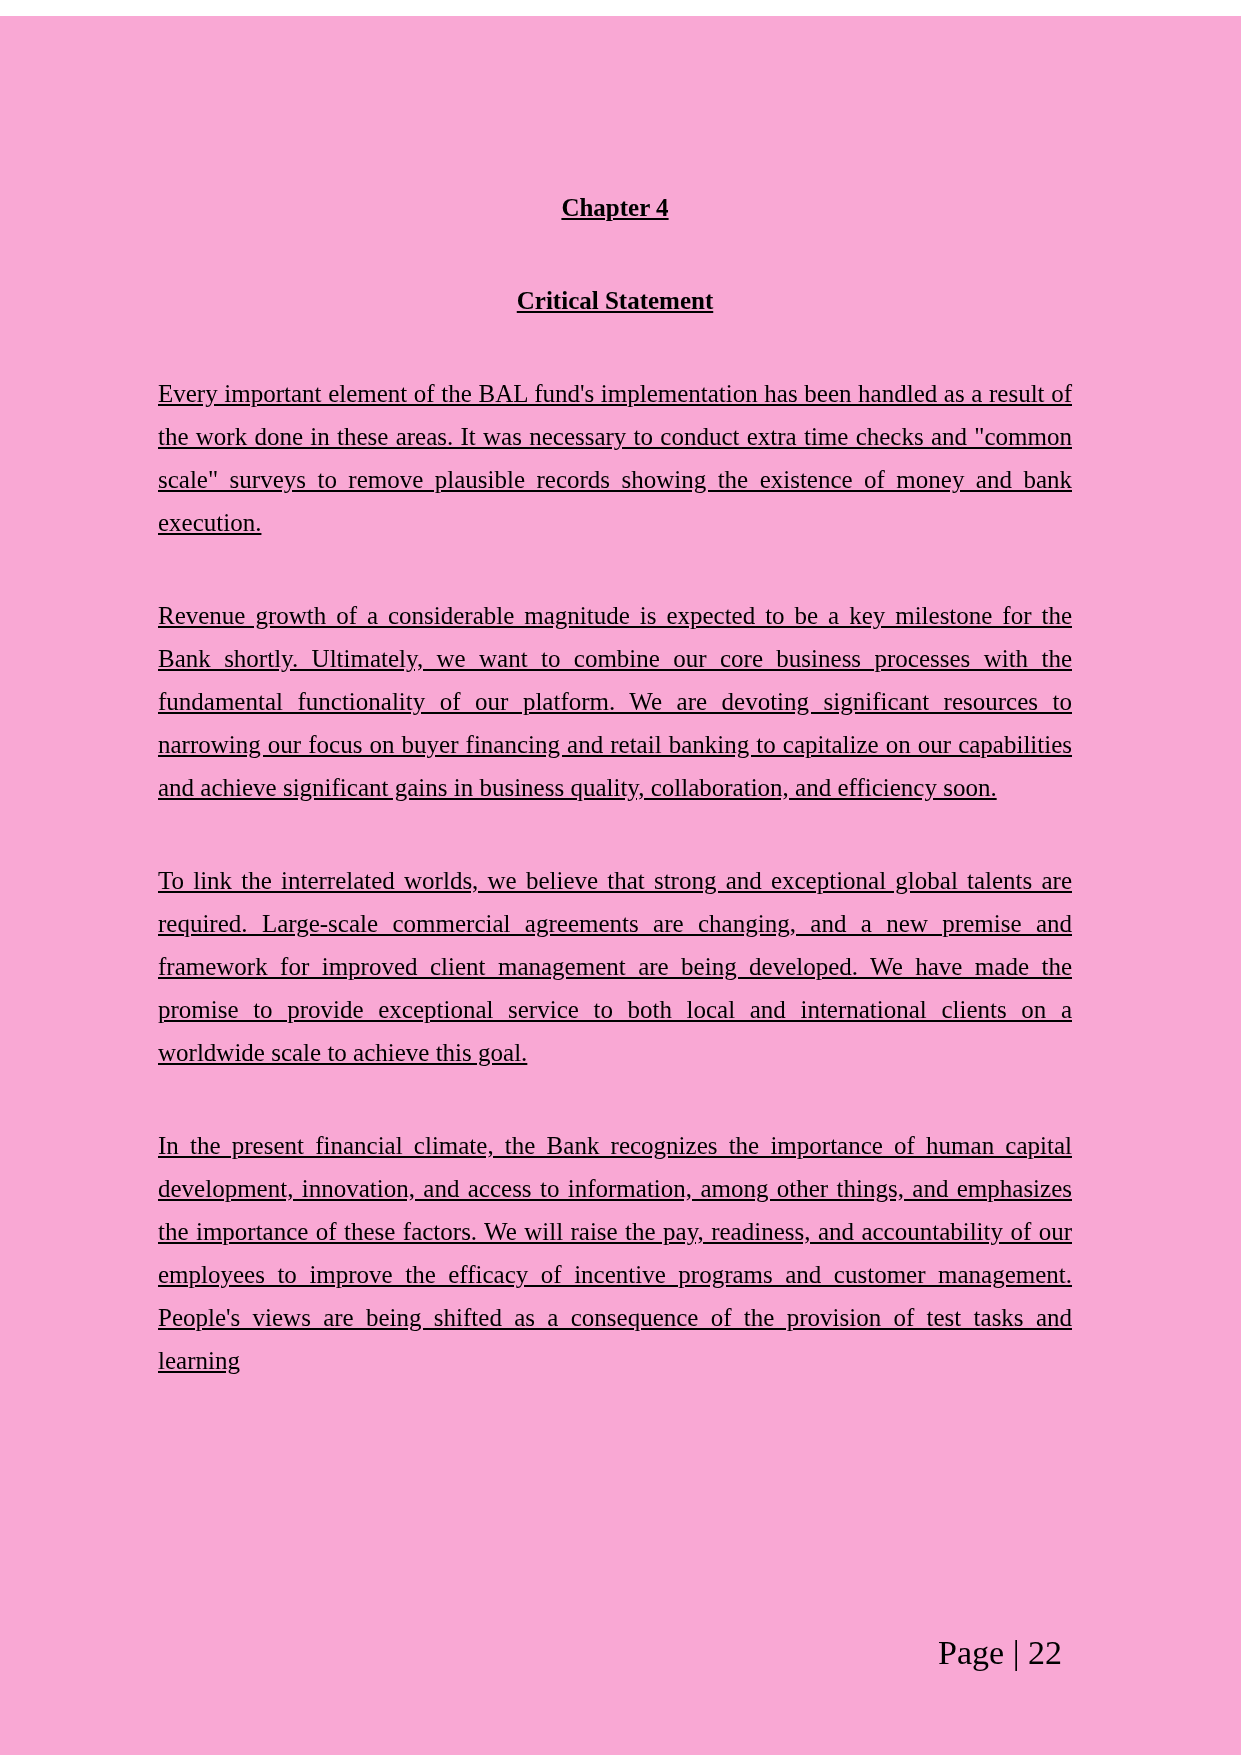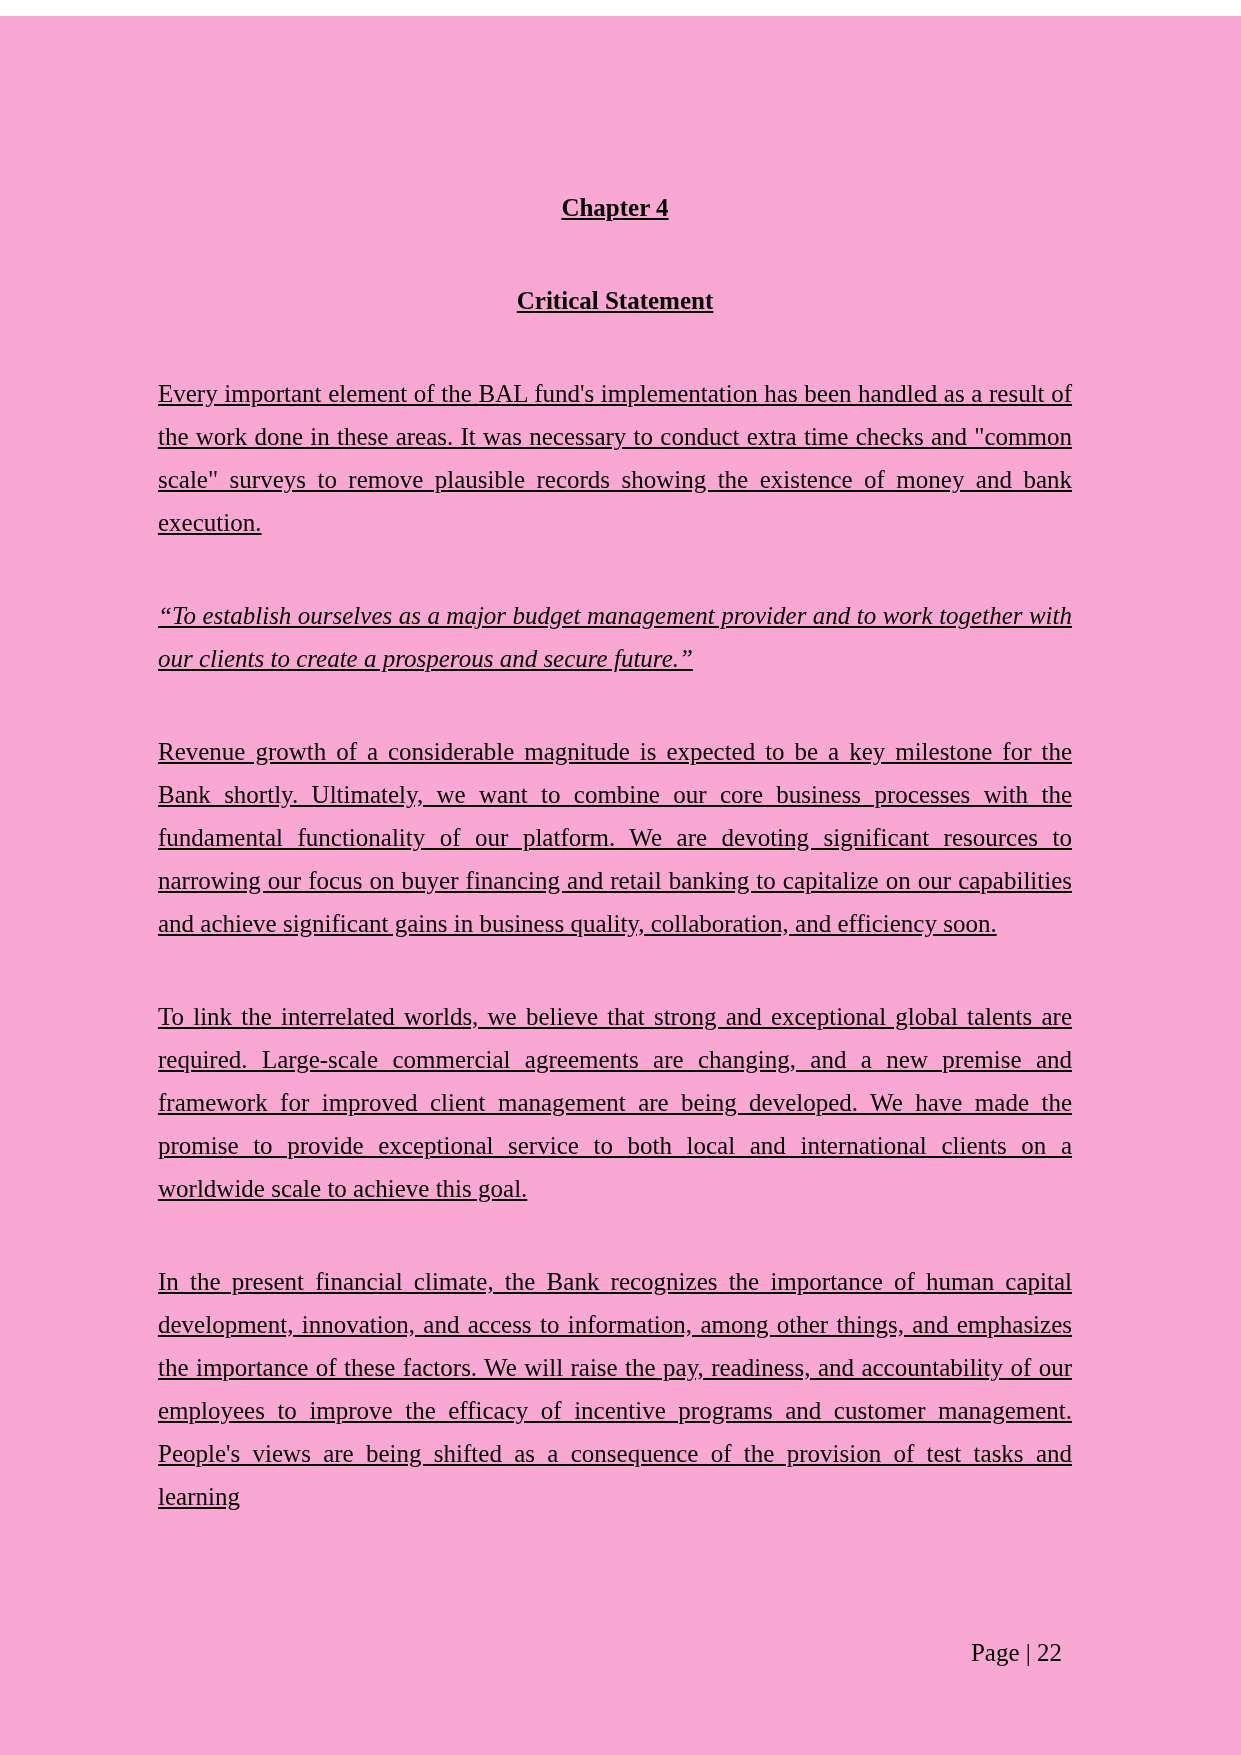--- a/index.html
+++ b/index.html
@@ -57,39 +57,38 @@
     text-align: justify;
   }
   p.continued {
     text-align: justify;
     text-align-last: justify;
   }
   .page-footer {
     position: absolute;
     top: 1615px;
     right: 179px;
-    font-size: 25px;
+    font-size: 34px;
     line-height: 43px;
     text-align: left;
     white-space: pre;
   }
 </style>
 </head>
 <body>
 
 <div class="page doc">
 
   <h1 class="chapter-heading">Chapter 4</h1>
 
   <h2 class="chapter-title">Critical Statement</h2>
 
   <p class="body-par">Every important element of the BAL fund's implementation has been handled as a result of the work done in these areas. It was necessary to conduct extra time checks and "common scale" surveys to remove plausible records showing the existence of money and bank execution.</p>
 
 
-  <p class="quote-par">“To establish ourselves as a major budget management provider and to work together with our clients to create a prosperous and secure future.”</p>
 
   <p class="body-par">Revenue growth of a considerable magnitude is expected to be a key milestone for the Bank shortly. Ultimately, we want to combine our core business processes with the fundamental functionality of our platform. We are devoting significant resources to narrowing our focus on buyer financing and retail banking to capitalize on our capabilities and achieve significant gains in business quality, collaboration, and efficiency soon.</p>
 
   <p class="body-par">To link the interrelated worlds, we believe that strong and exceptional global talents are required. Large-scale commercial agreements are changing, and a new premise and framework for improved client management are being developed. We have made the promise to provide exceptional service to both local and international clients on a worldwide scale to achieve this goal.</p>
 
   <p class="body-par continued">In the present financial climate, the Bank recognizes the importance of human capital development, innovation, and access to information, among other things, and emphasizes the importance of these factors. We will raise the pay, readiness, and accountability of our employees to improve the efficacy of incentive programs and customer management. People's views are being shifted as a consequence of the provision of test tasks and learning</p>
 
   <div class="page-footer">Page | 22</div>
 
 </div>

